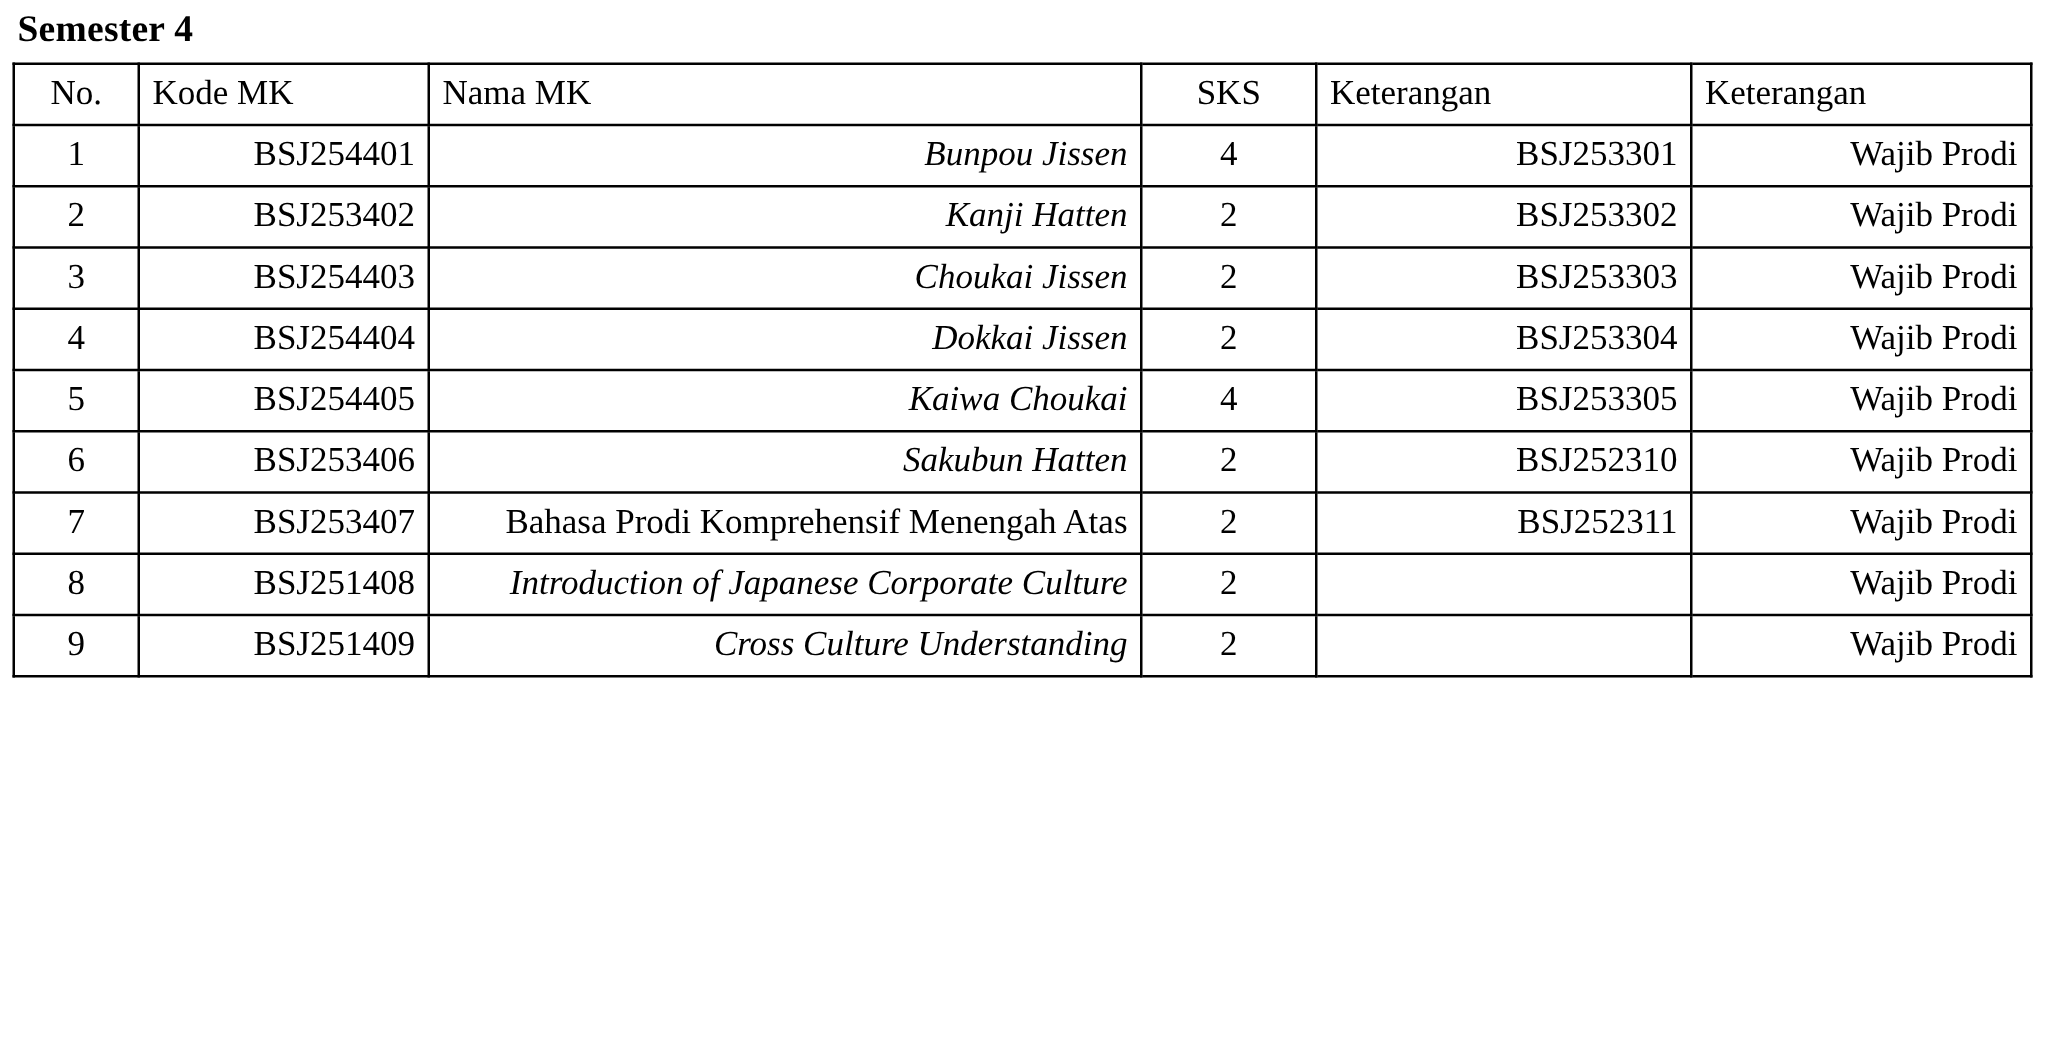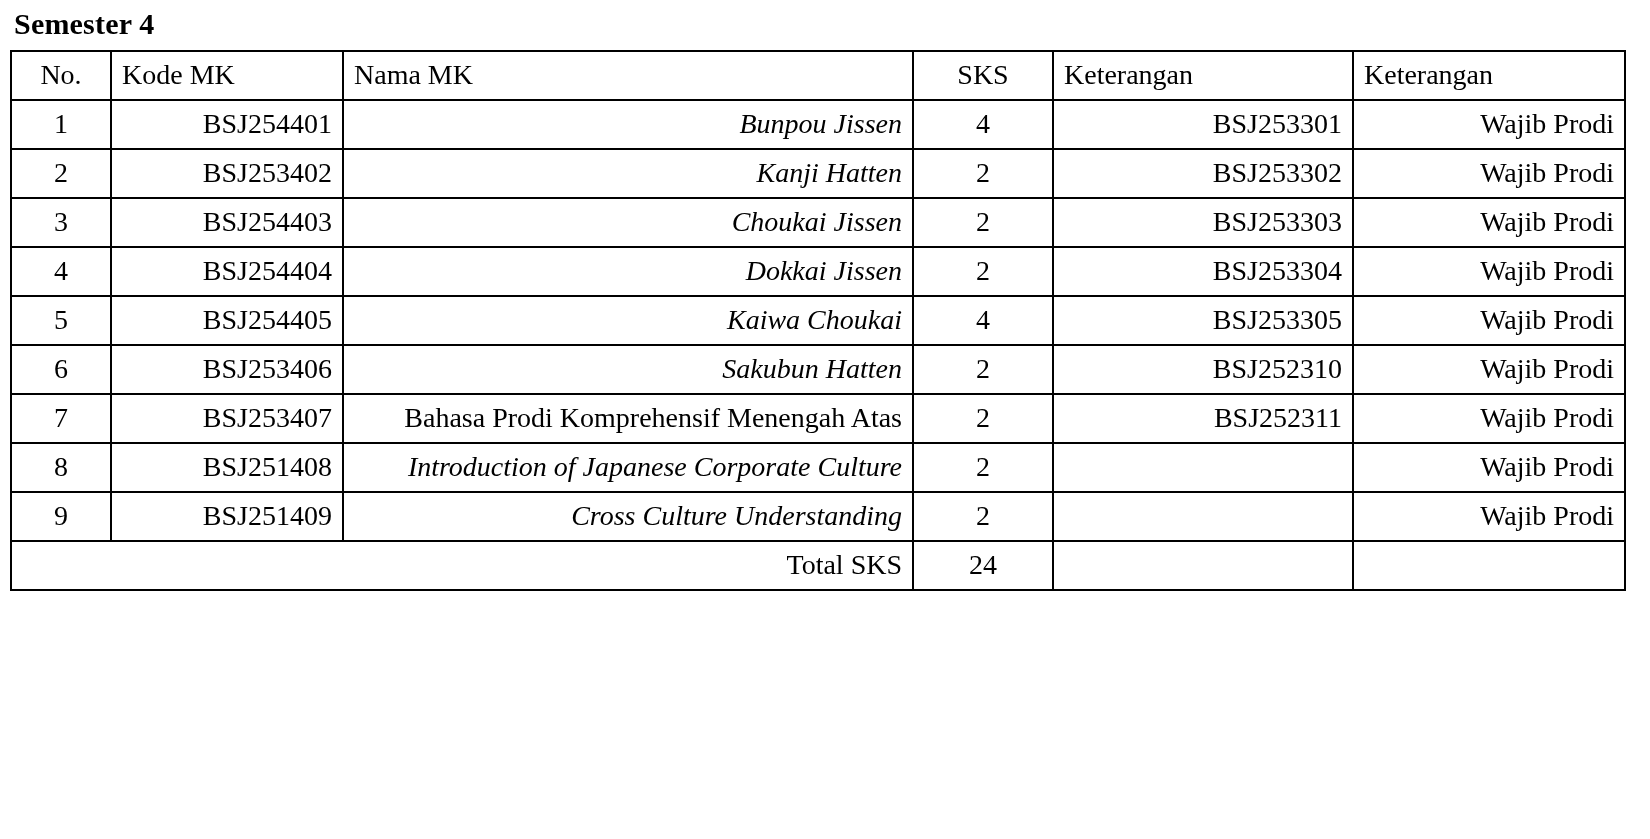--- a/index.html
+++ b/index.html
@@ -177,22 +177,16 @@
       <tr>
         <td class="cell-center">9</td>
         <td class="cell-left">BSJ251409</td>
         <td class="cell-left italic">Cross Culture Understanding</td>
         <td class="cell-center">2</td>
         <td class="cell-left"></td>
         <td class="cell-left">Wajib Prodi</td>
       </tr>
 
 
-      <tr>
-        <td class="total-label" colspan="3">Total SKS</td>
-        <td class="total-value">24</td>
-        <td></td>
-        <td></td>
-      </tr>
 
     </tbody>
   </table>
 </div>
 
 </body></html>

